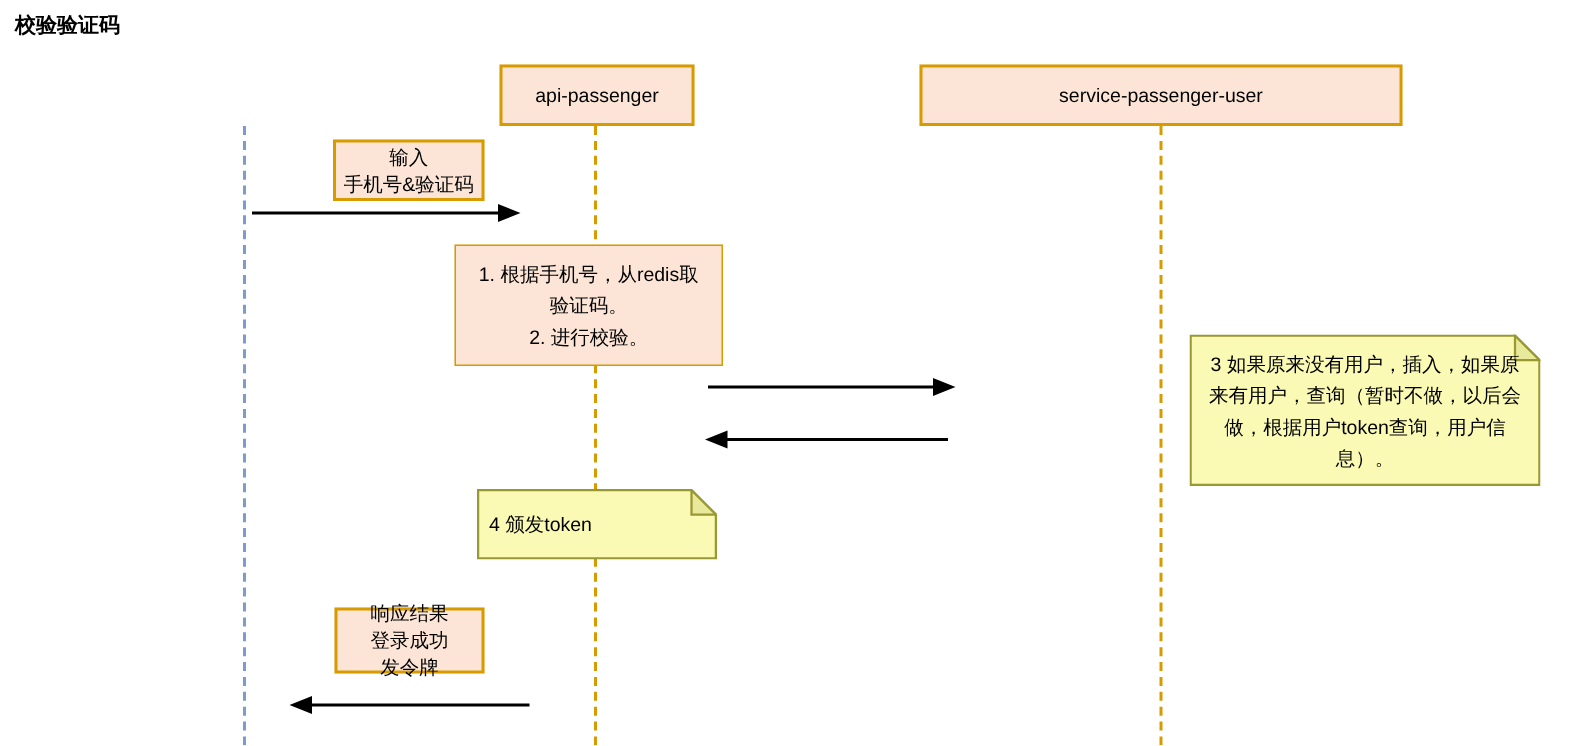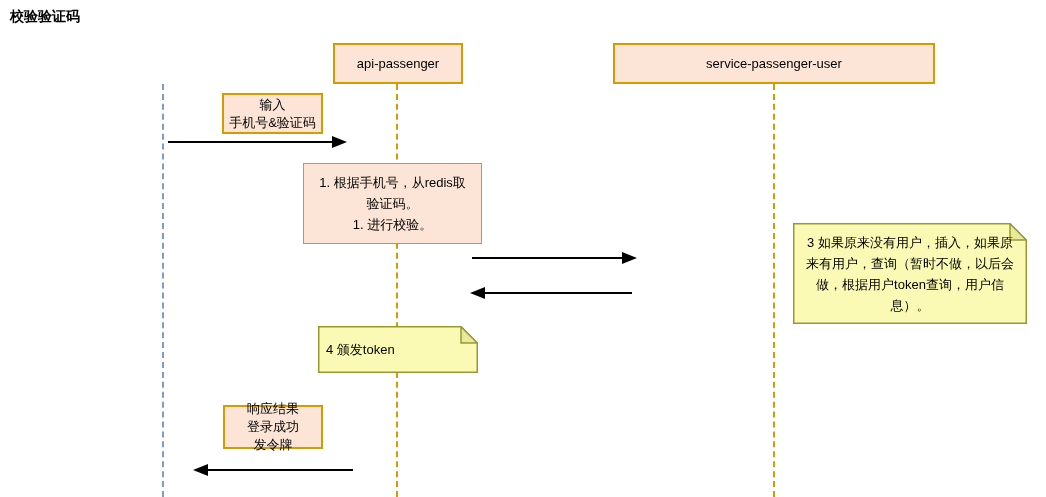--- a/index.html
+++ b/index.html
@@ -102,21 +102,21 @@
   </div>
 
   <div class="arrow dir-right" style="left:168px;top:141px;width:179px;">
     <span class="shaft"></span>
     <span class="head"></span>
   </div>
 
   <div class="orange-note" style="left:303px;top:163px;width:179px;height:81px;align-items:center;">
     <span class="line">1. 根据手机号，从redis取</span>
     <span class="line">验证码。</span>
-    <span class="line">1. 进行校验。</span>
+    <span class="line">2. 进行校验。</span>
   </div>
 
   <div class="arrow dir-right" style="left:472px;top:257px;width:165px;">
     <span class="shaft"></span>
     <span class="head"></span>
   </div>
 
   <div class="arrow dir-left" style="left:470px;top:292px;width:162px;">
     <span class="shaft"></span>
     <span class="head"></span>

